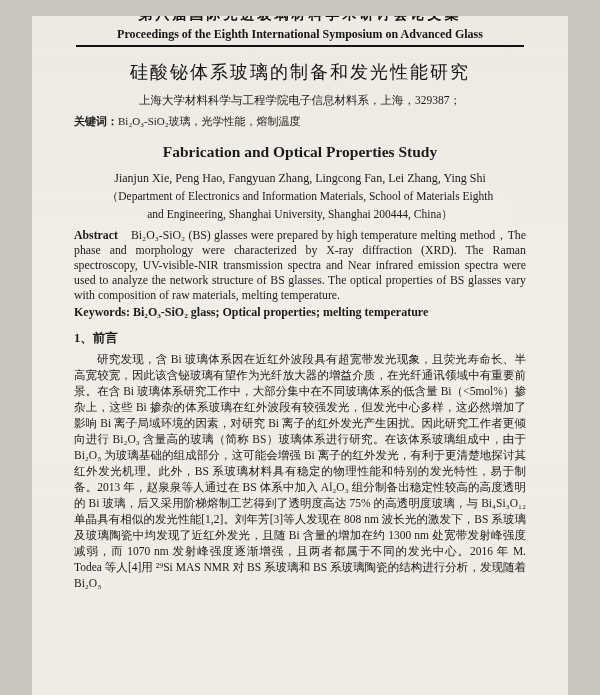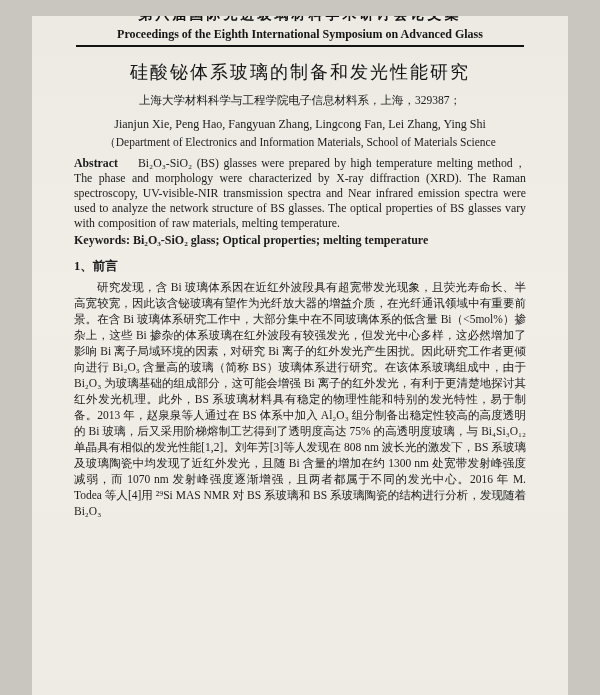--- a/index.html
+++ b/index.html
@@ -22,21 +22,21 @@
   .cn-authors{margin-top:20px;text-align:center;font-size:12.5px;line-height:16px;letter-spacing:1px;}
   .cn-affil{margin-top:9px;text-align:center;font-size:11.5px;line-height:15px;}
   .cn-abstract{margin-top:13px;font-size:11px;line-height:15px;text-align:justify;}
   .cn-abstract b{font-weight:bold;}
   .cn-keywords{margin-top:6px;font-size:11px;line-height:15px;}
   .en-title1{margin-top:13px;text-align:center;font-size:15.5px;font-weight:bold;line-height:20px;}
   .en-title2{margin-top:6px;text-align:center;font-size:15.5px;font-weight:bold;line-height:20px;}
   .en-authors{margin-top:8px;text-align:center;font-size:12px;line-height:16px;}
   .en-affil{margin-top:3px;text-align:center;font-size:11.5px;line-height:15px;}
   .en-abstract{margin-top:6px;font-size:11.8px;line-height:15px;text-align:justify;}
-  .en-abstract b{font-weight:bold;padding-right:20px;}
+  .en-abstract b{font-weight:bold;padding-right:13px;}
   .en-keywords{margin-top:2px;font-size:12px;line-height:15px;font-weight:bold;font-family:Liberation Serif, serif;}
   .sec-heading{margin-top:10px;font-size:12.5px;font-weight:bold;line-height:16px;}
   .body-para{margin-top:5px;font-size:11.5px;line-height:16px;text-align:justify;text-indent:2em;}
   .footnote{
     position:absolute;left:42px;right:42px;bottom:-5px;
     font-size:10.5px;line-height:14px;color:#2a2a2a;white-space:nowrap;overflow:hidden;
   }
 </style>
 </head>
 <body>
@@ -50,25 +50,28 @@
   <div class="proceedings">Proceedings of the Eighth International Symposium on Advanced Glass</div>
 
   <hr class="head-rule">
 
   <div class="cn-title">硅酸铋体系玻璃的制备和发光性能研究</div>
 
 
   <div class="cn-affil">上海大学材料科学与工程学院电子信息材料系，上海，329387；</div>
 
 
+  <div class="cn-keywords"><b>关键词：</b><span>Bi₂O₃-SiO₂玻璃，光学性能，熔制温度</span></div>
 
+  <div class="en-title1">Fabrication and Optical Properties Study</div>
 
   <div class="en-authors">Jianjun Xie, Peng Hao, Fangyuan Zhang, Lingcong Fan, Lei Zhang, Ying Shi</div>
 
-  <div class="en-affil">（Department of Electronics and Information Materials, School of Materials Science</div>
+  <div class="en-affil">（Department of Electronics and Information Materials, School of Materials Eighth</div>
+  <div class="en-affil">and Engineering, Shanghai University, Shanghai 200444, China）</div>
 
   <div class="en-abstract"><b>Abstract</b><span>Bi₂O₃-SiO₂ (BS) glasses were prepared by high temperature melting method，The phase and morphology were characterized by X-ray diffraction (XRD). The Raman spectroscopy, UV-visible-NIR transmission spectra and Near infrared emission spectra were used to analyze the network structure of BS glasses. The optical properties of BS glasses vary with composition of raw materials, melting temperature.</span></div>
 
   <div class="en-keywords">Keywords: Bi₂O₃-SiO₂ glass; Optical properties; melting temperature</div>
 
   <div class="sec-heading">1、前言</div>
 
   <div class="body-para">研究发现，含 Bi 玻璃体系因在近红外波段具有超宽带发光现象，且荧光寿命长、半高宽较宽，因此该含铋玻璃有望作为光纤放大器的增益介质，在光纤通讯领域中有重要前景。在含 Bi 玻璃体系研究工作中，大部分集中在不同玻璃体系的低含量 Bi（&lt;5mol%）掺杂上，这些 Bi 掺杂的体系玻璃在红外波段有较强发光，但发光中心多样，这必然增加了影响 Bi 离子局域环境的因素，对研究 Bi 离子的红外发光产生困扰。因此研究工作者更倾向进行 Bi₂O₃ 含量高的玻璃（简称 BS）玻璃体系进行研究。在该体系玻璃组成中，由于 Bi₂O₃ 为玻璃基础的组成部分，这可能会增强 Bi 离子的红外发光，有利于更清楚地探讨其红外发光机理。此外，BS 系玻璃材料具有稳定的物理性能和特别的发光特性，易于制备。2013 年，赵泉泉等人通过在 BS 体系中加入 Al₂O₃ 组分制备出稳定性较高的高度透明的 Bi 玻璃，后又采用阶梯熔制工艺得到了透明度高达 75% 的高透明度玻璃，与 Bi₄Si₃O₁₂ 单晶具有相似的发光性能[1,2]。刘年芳[3]等人发现在 808 nm 波长光的激发下，BS 系玻璃及玻璃陶瓷中均发现了近红外发光，且随 Bi 含量的增加在约 1300 nm 处宽带发射峰强度减弱，而 1070 nm 发射峰强度逐渐增强，且两者都属于不同的发光中心。2016 年 M. Todea 等人[4]用 ²⁹Si MAS NMR 对 BS 系玻璃和 BS 系玻璃陶瓷的结构进行分析，发现随着 Bi₂O₃</div>
 
   <div class="footnote">谢建军（19—），男，博士研究生，主要从事玻璃发光材料研究。电话：021-66131110</div>

